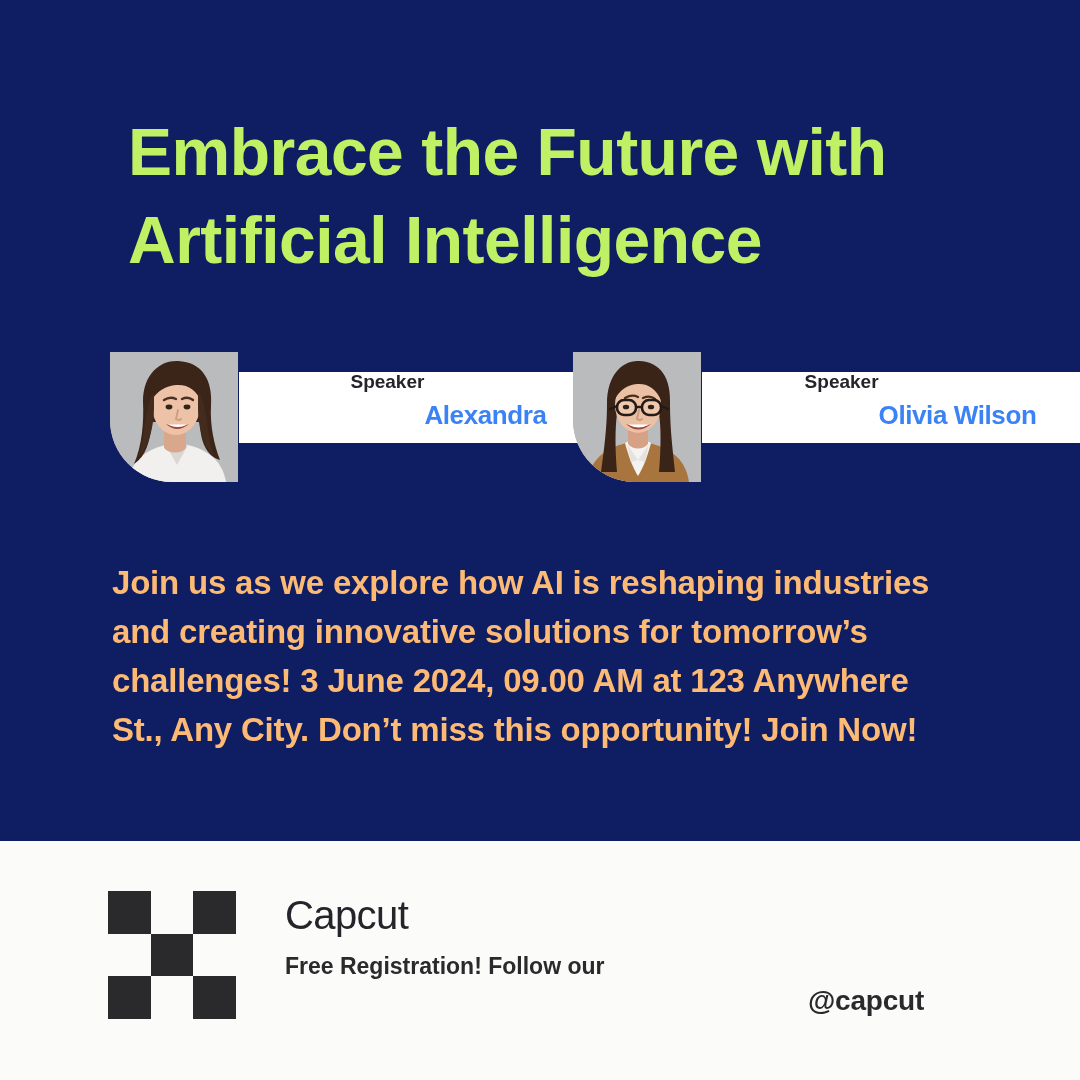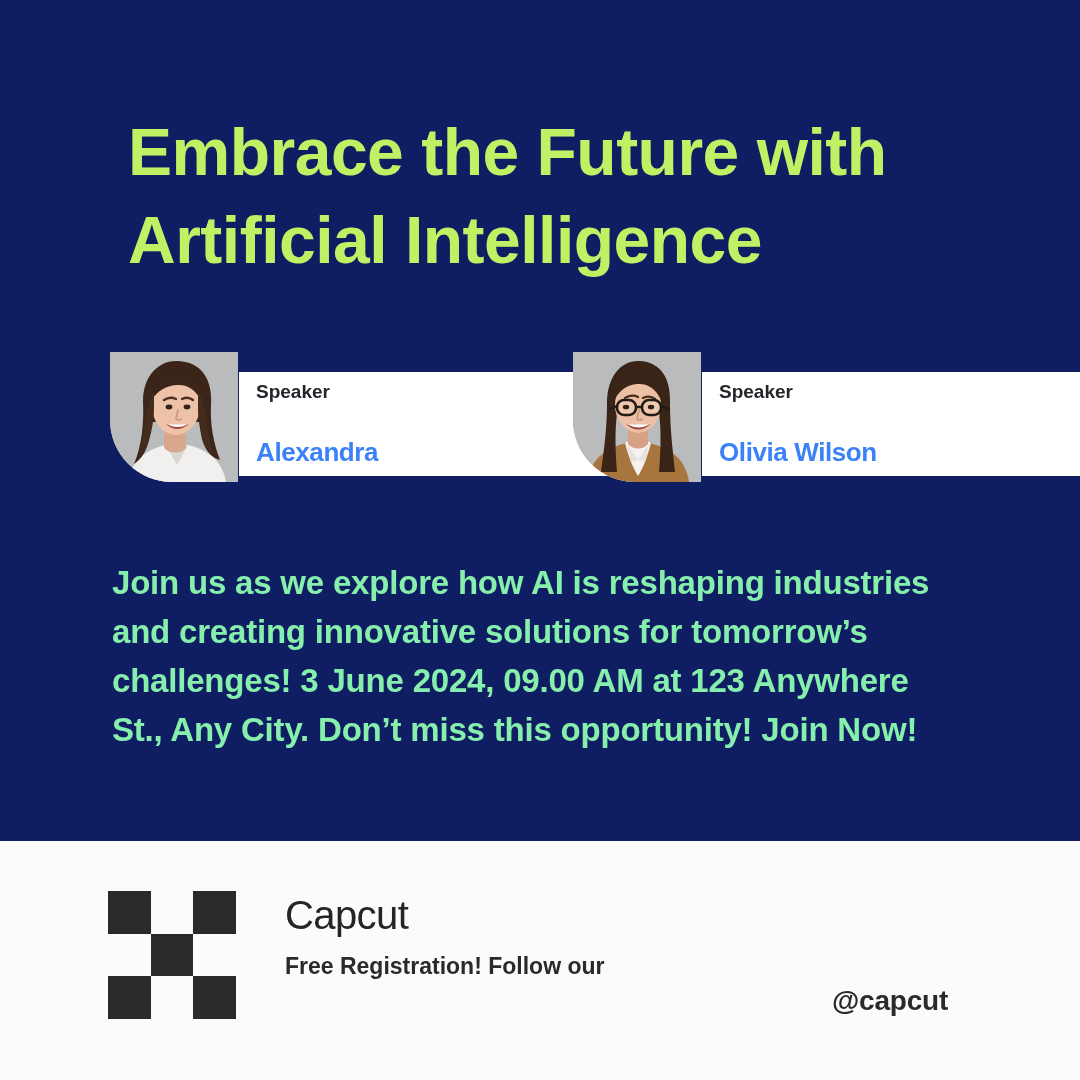--- a/index.html
+++ b/index.html
@@ -41,26 +41,26 @@
     position:absolute;
     top:352px;
     height:130px;
   }
   .speaker.s1 { left:110px; }
   .speaker.s2 { left:573px; }
 
   .namecard {
     position:absolute;
     left:129px; top:20px;
-    height:104px;
+    height:71px;
     background:#ffffff;
     display:flex;
-    flex-direction:column;
+    flex-direction:row;
     justify-content:center;
-    padding-left:17px;
+    padding-left:38px;
   }
   .speaker.s1 .namecard { width:381px; }
   .speaker.s2 .namecard { width:399px; }
 
   .sp-role {
     font-size:19px;
     font-weight:700;
     color:#24242a;
     line-height:1.1;
     margin-bottom:6px;
@@ -83,21 +83,21 @@
     border-bottom-left-radius:62px;
     overflow:hidden;
   }
   .photo svg { display:block; width:128px; height:130px; }
 
   
   .body-copy {
     position:absolute;
     left:112px; top:558px;
     width:880px;
-    color:#86efac;
+    color:#fdba74;
     font-size:33px;
     font-weight:600;
     line-height:49px;
     letter-spacing:-0.2px;
   }
   .body-line { display:block; white-space:nowrap; }
 
   
   .footer {
     position:absolute;
@@ -132,21 +132,21 @@
   .brand-tag {
     font-size:23px;
     font-weight:600;
     color:#2a2a2d;
     line-height:32px;
   }
   .brand-tag span { display:block; white-space:nowrap; }
 
   .handle {
     position:absolute;
-    left:832px; top:985px;
+    left:808px; top:985px;
     font-size:28px;
     font-weight:600;
     color:#2a2a2d;
     letter-spacing:-0.2px;
     white-space:nowrap;
   }
 </style>
 </head>
 <body>
 

